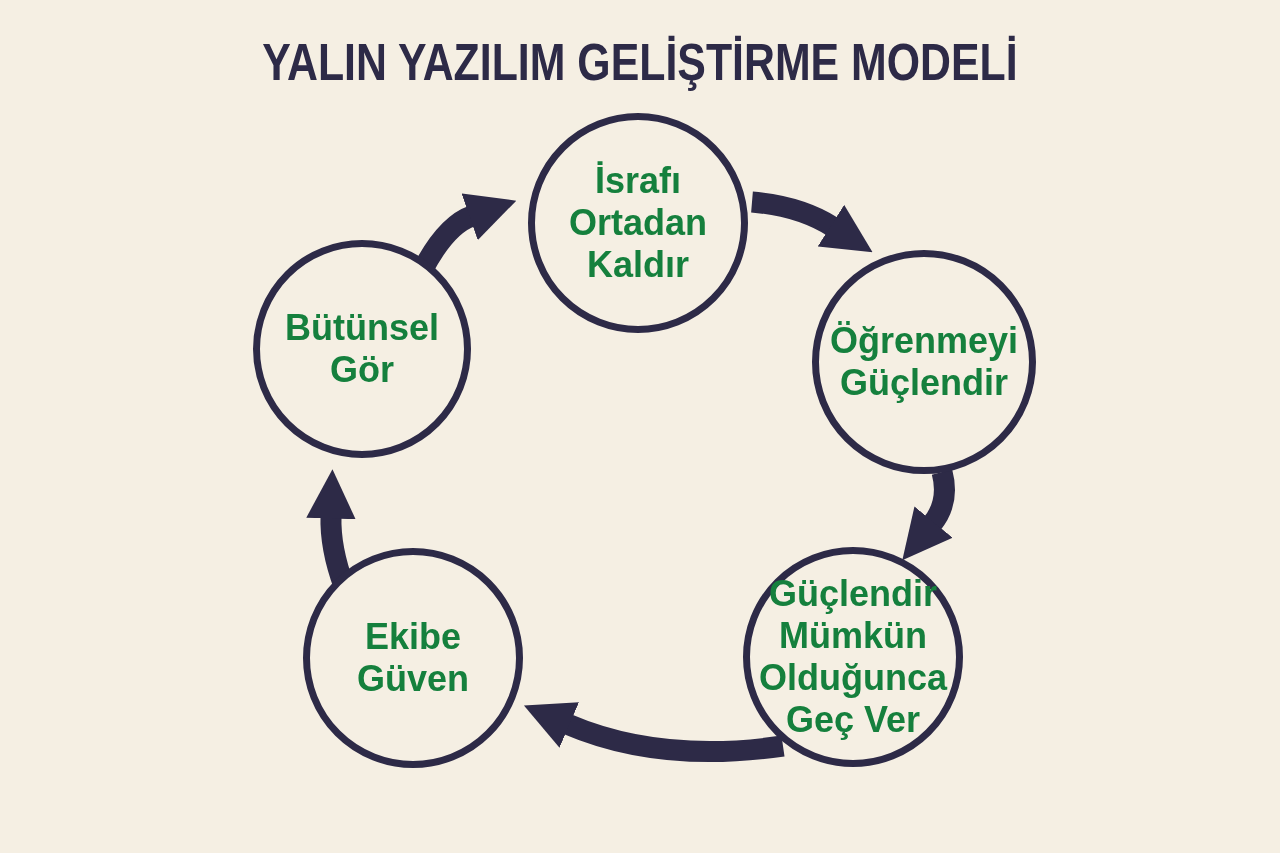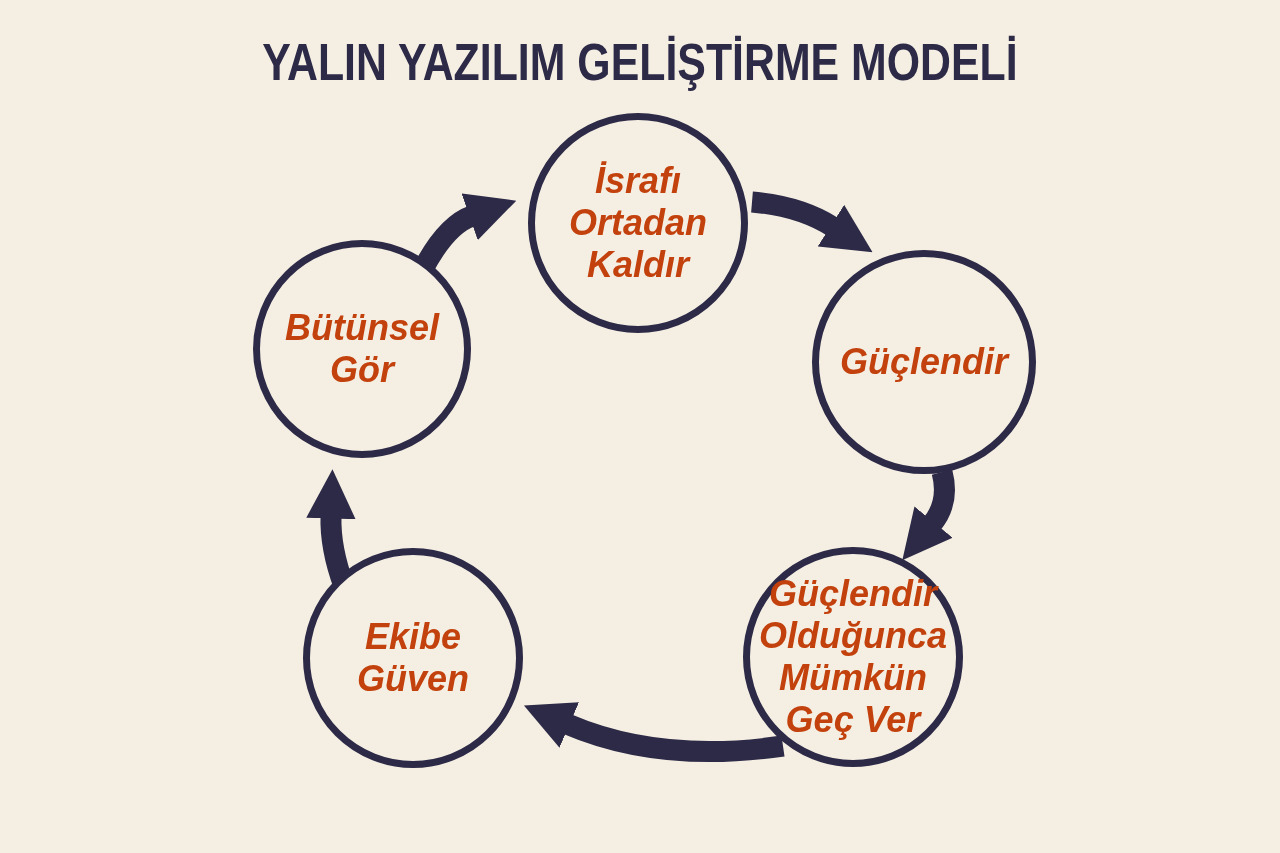--- a/index.html
+++ b/index.html
@@ -46,22 +46,21 @@
     display: flex;
     align-items: center;
     justify-content: center;
     z-index: 2;
   }
   .node-label {
     text-align: center;
     font-size: 36px;
     font-weight: 700;
     line-height: 1.17;
-    color: #c2410c;
-    font-style: italic;
+    color: #15803d;
   }
   .node-label span { display: block; }
 
   .node-top          { left: 528px; top: 113px; width: 220px; height: 220px; }
   .node-right        { left: 812px; top: 250px; width: 224px; height: 224px; }
   .node-bottom-right { left: 743px; top: 547px; width: 220px; height: 220px; }
   .node-bottom-left  { left: 303px; top: 548px; width: 220px; height: 220px; }
   .node-left         { left: 253px; top: 240px; width: 218px; height: 218px; }
 </style>
 </head>
@@ -89,29 +88,30 @@
   <div class="node node-top">
     <div class="node-label">
       <span>İsrafı</span>
       <span>Ortadan</span>
       <span>Kaldır</span>
     </div>
   </div>
 
   <div class="node node-right">
     <div class="node-label">
+      <span>Öğrenmeyi</span>
       <span>Güçlendir</span>
     </div>
   </div>
 
   <div class="node node-bottom-right">
     <div class="node-label">
       <span>Güçlendir</span>
+      <span>Mümkün</span>
       <span>Olduğunca</span>
-      <span>Mümkün</span>
       <span>Geç Ver</span>
     </div>
   </div>
 
   <div class="node node-bottom-left">
     <div class="node-label">
       <span>Ekibe</span>
       <span>Güven</span>
     </div>
   </div>

